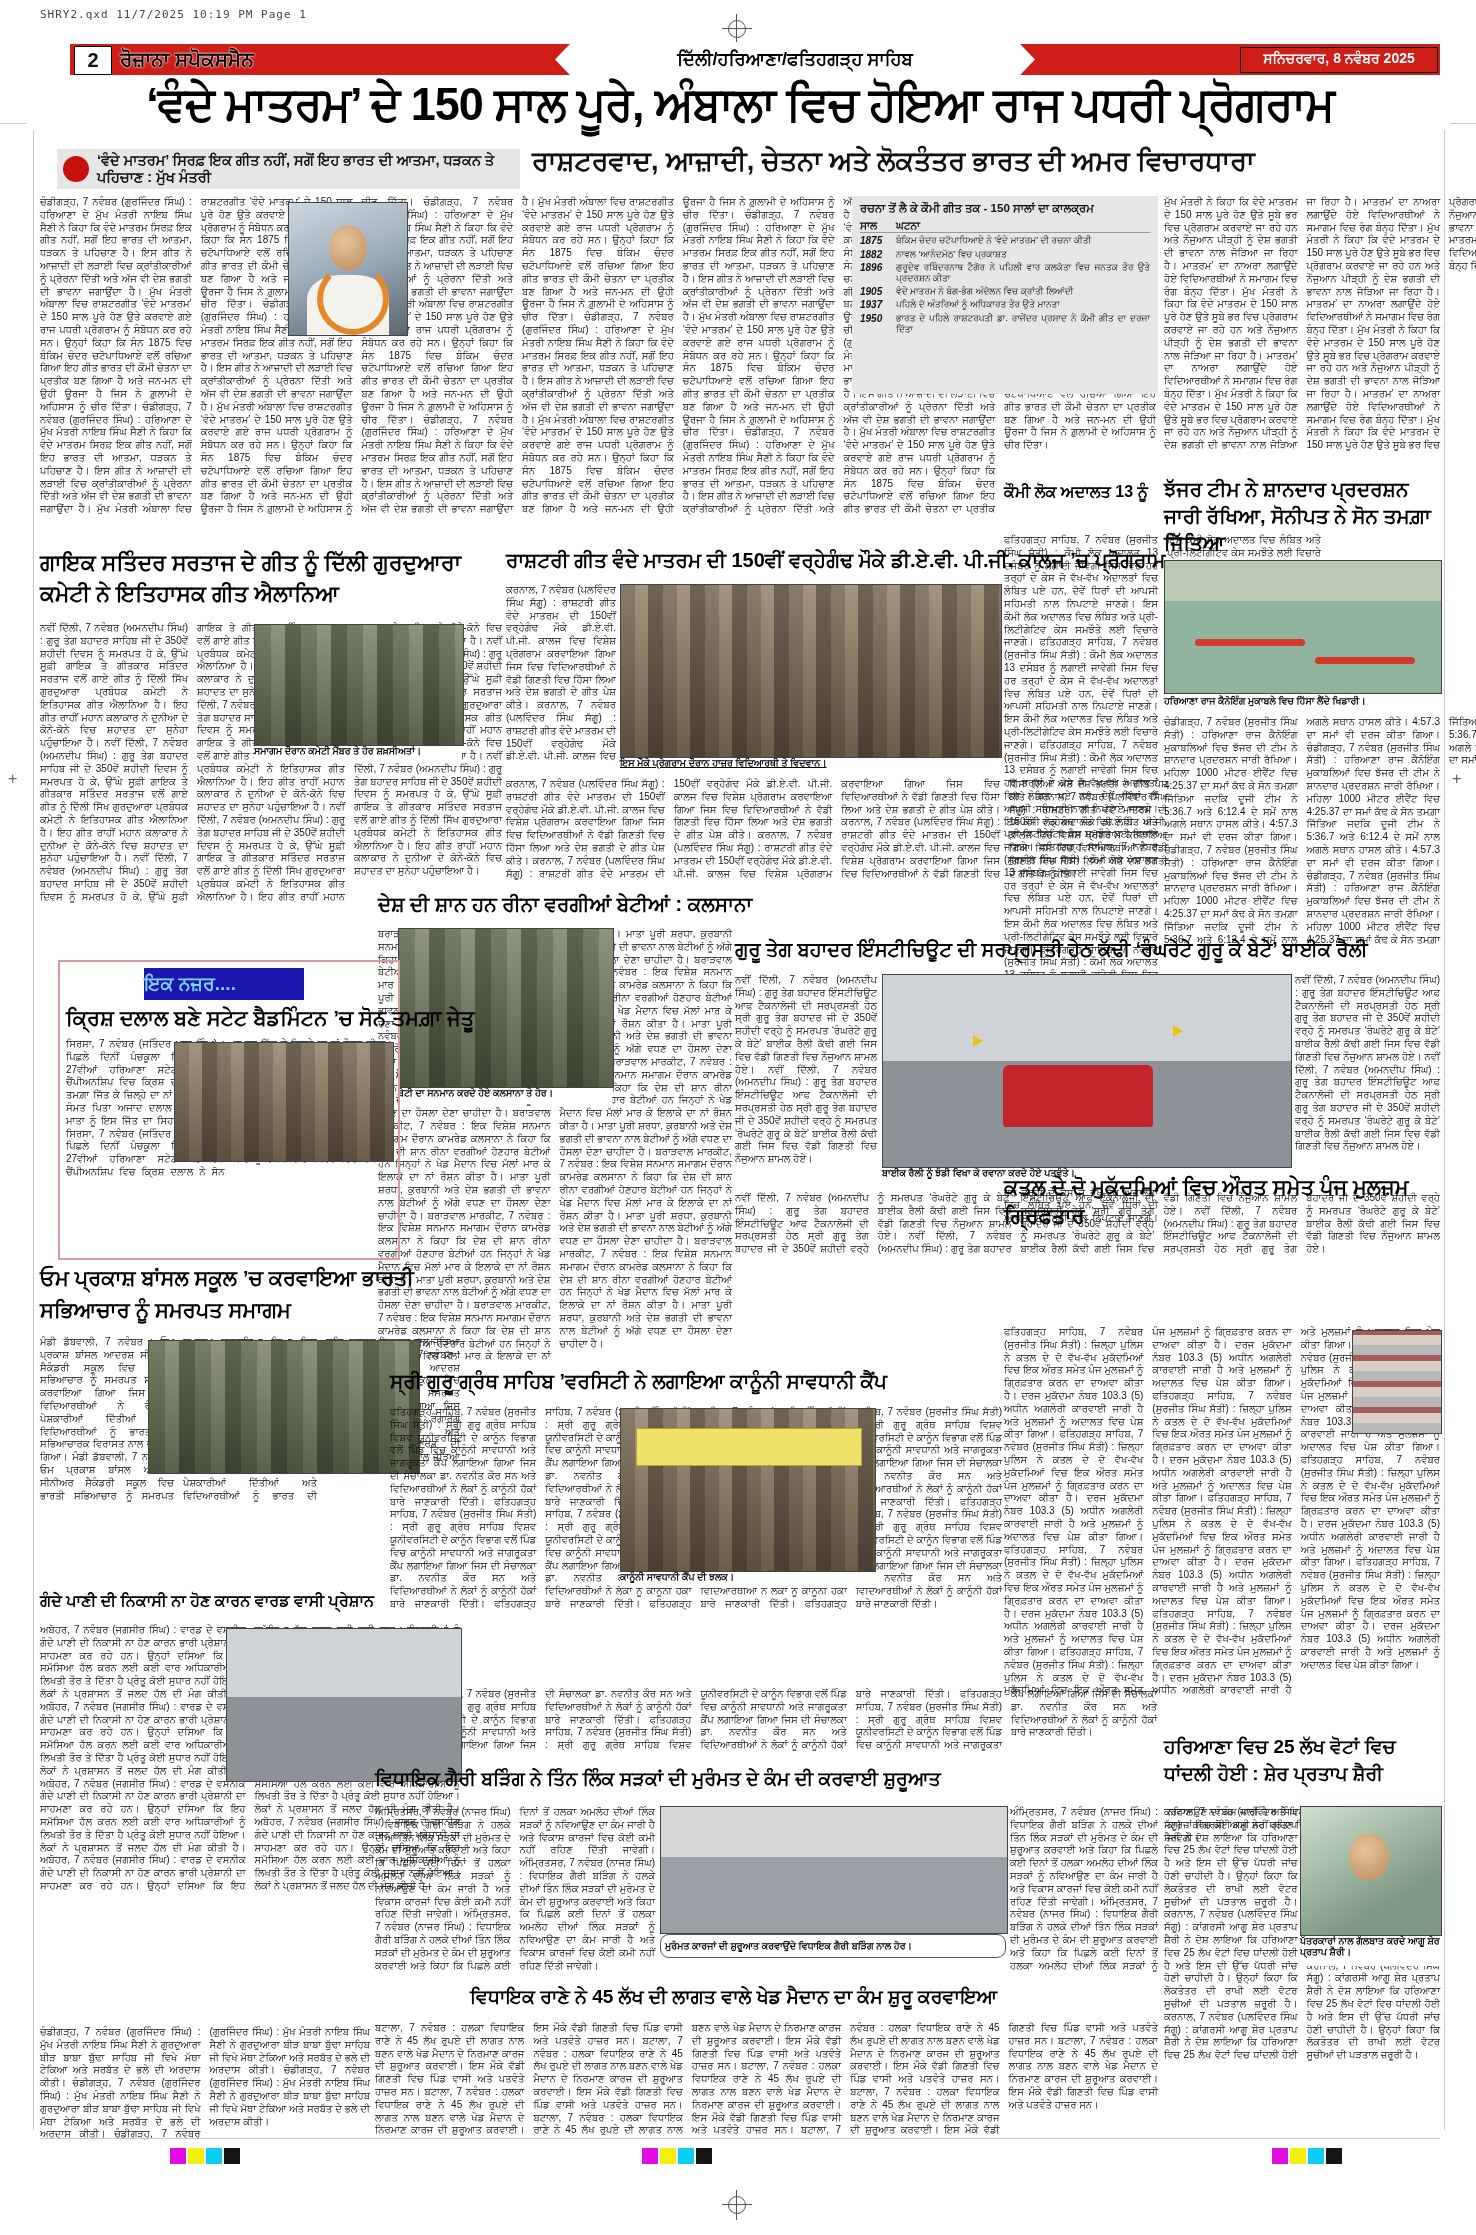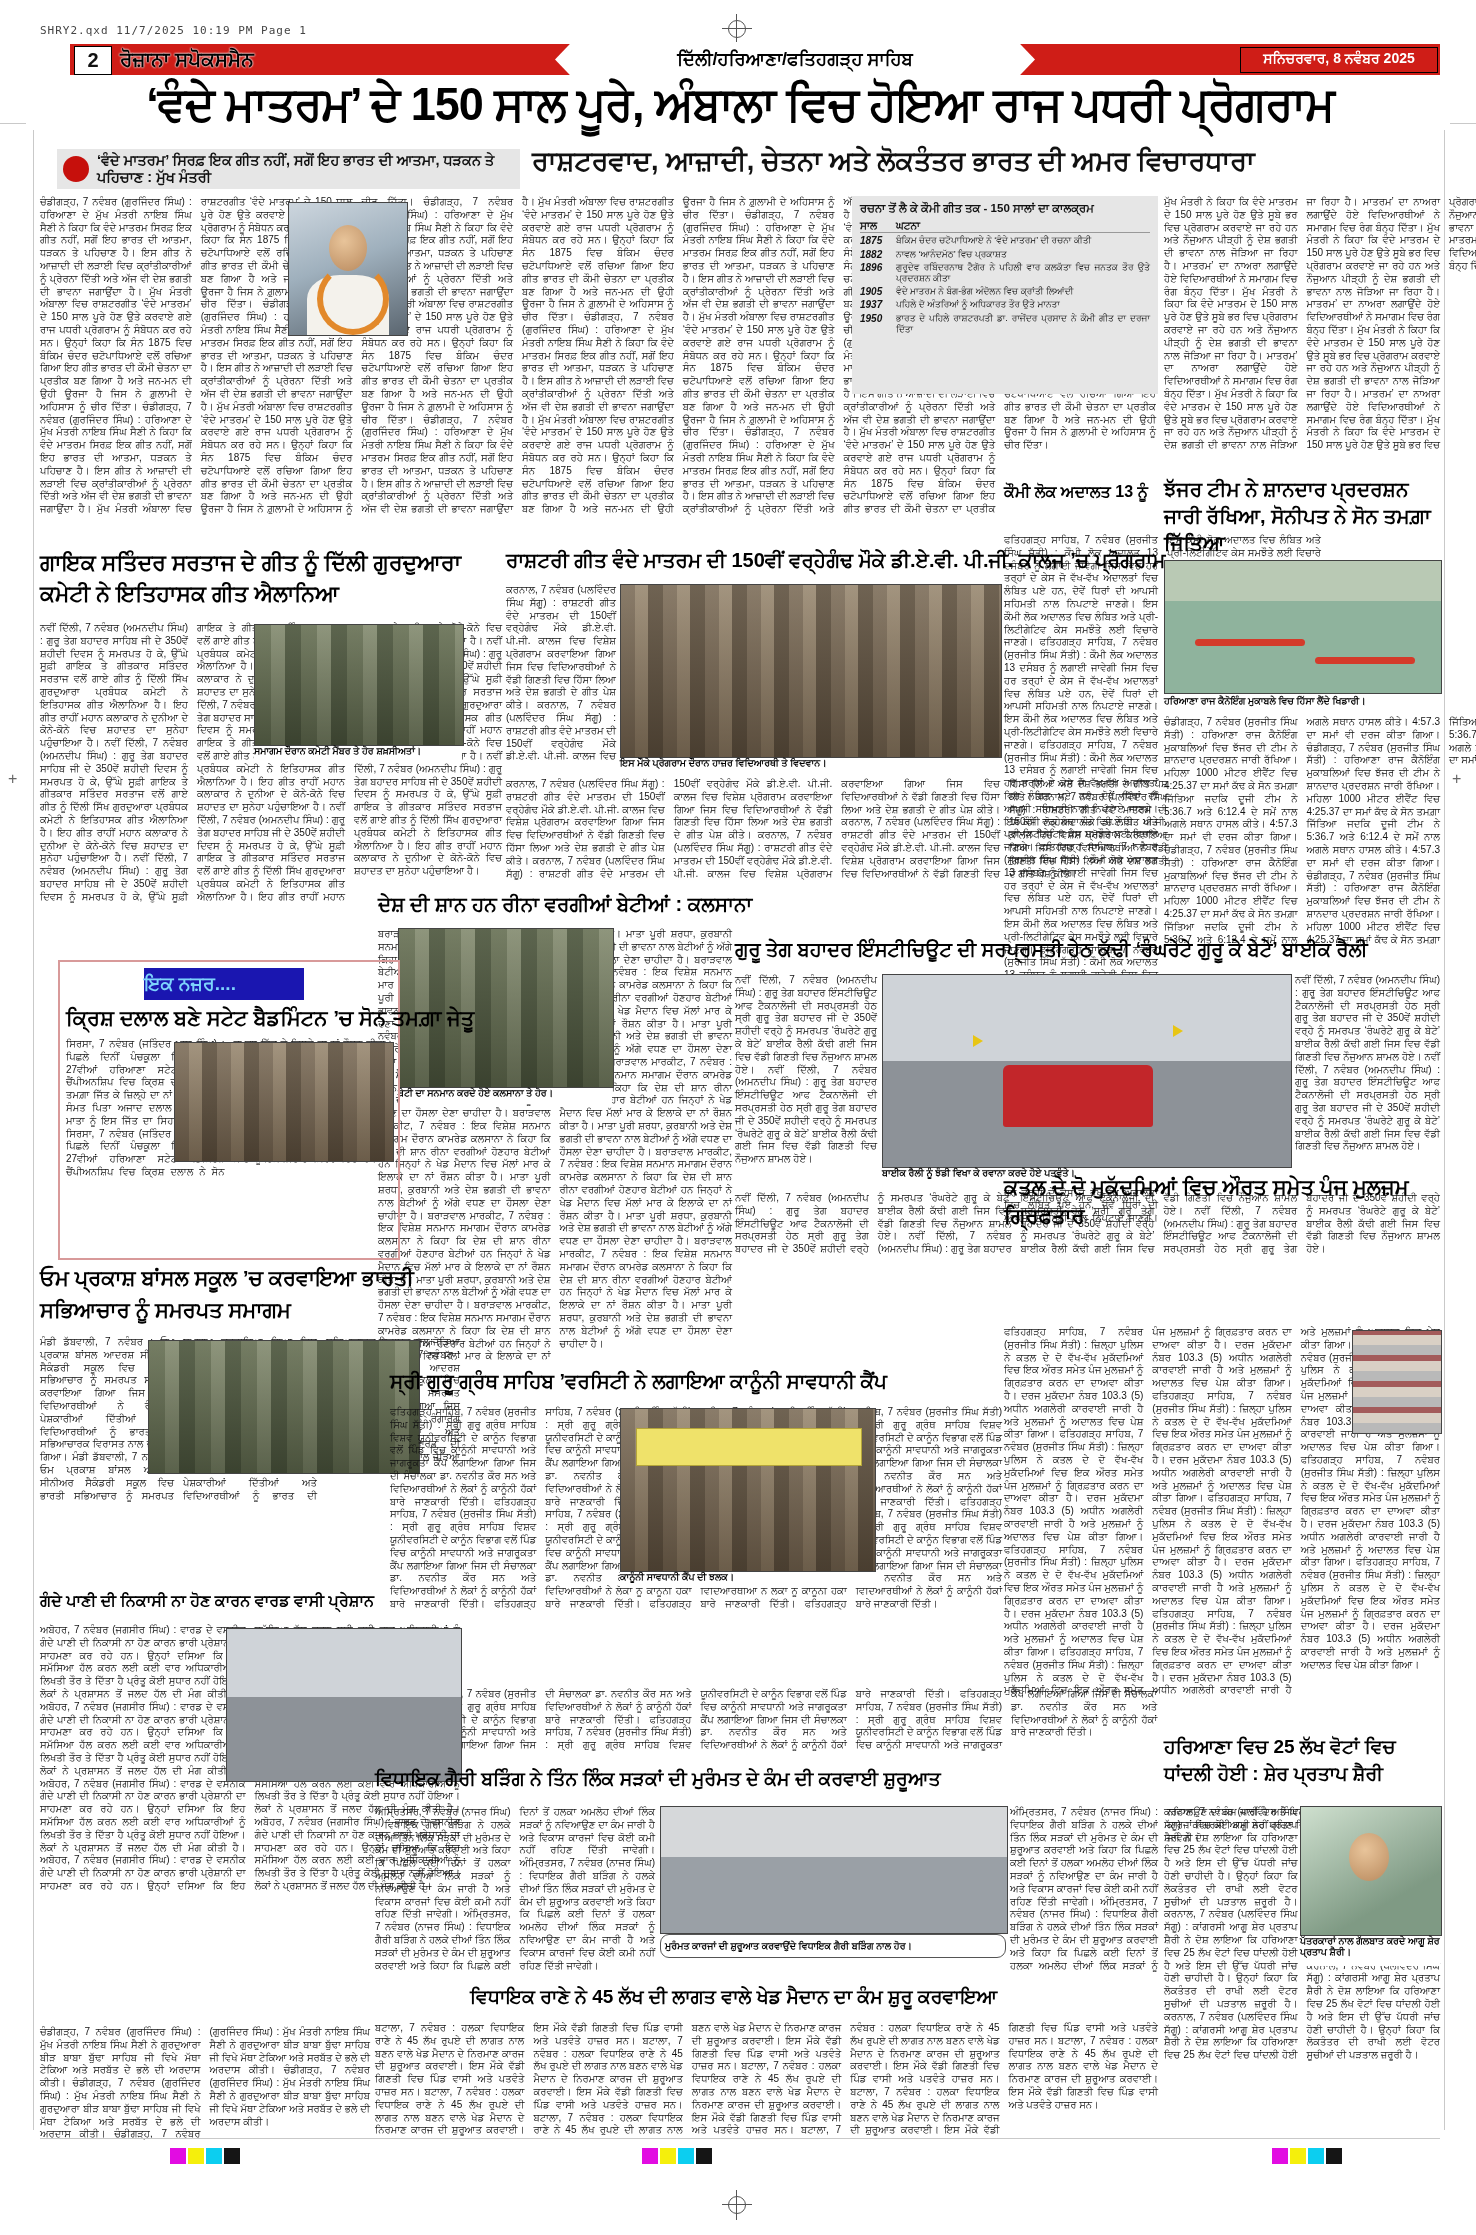--- a/index.html
+++ b/index.html
@@ -62,21 +62,21 @@
   .capbox{border:1px solid #555;background:#fff;display:flex;align-items:center;padding:0 4px;box-sizing:border-box;}
   .regs{display:flex;gap:2px;}
   .sq{width:16px;height:16px;}
   .sq1{background:#e20ce2}.sq2{background:#f5ef0c}.sq3{background:#0ccef0}.sq4{background:#151515}
 </style>
 </head>
 <body>
 
 <div id="page">
 
-  <div class="abs printline" style="left:40px;top:8px;margin-top:16px;">SHRY2.qxd  11/7/2025  10:19 PM  Page 1</div>
+  <div class="abs printline" style="left:40px;top:8px;">SHRY2.qxd  11/7/2025  10:19 PM  Page 1</div>
   <div class="abs cross" style="left:722px;top:14px;">
       <div class="c-h"></div>
       <div class="c-v"></div>
       <div class="c-circle"></div>
     </div>
   <div class="abs rule" style="left:0;top:123px;width:26px;height:1px;"></div>
   <div class="abs rule" style="left:1450px;top:123px;width:26px;height:1px;"></div>
   <div class="abs edgeplus" style="left:8px;top:770px;">+</div>
   <div class="abs edgeplus" style="left:1452px;top:770px;">+</div>
   <div class="abs rule" style="left:33px;top:130px;width:1px;height:2000px;"></div>
@@ -150,21 +150,21 @@
   <div class="abs bt c2" style="left:1164px;top:716px;width:276px;height:236px;">ਚੰਡੀਗੜ੍ਹ, 7 ਨਵੰਬਰ (ਸੁਰਜੀਤ ਸਿੰਘ ਸੱਤੀ) : ਹਰਿਆਣਾ ਰਾਜ ਕੈਨੋਇੰਗ ਮੁਕਾਬਲਿਆਂ ਵਿਚ ਝੱਜਰ ਦੀ ਟੀਮ ਨੇ ਸ਼ਾਨਦਾਰ ਪ੍ਰਦਰਸ਼ਨ ਜਾਰੀ ਰੱਖਿਆ। ਮਹਿਲਾ 1000 ਮੀਟਰ ਈਵੈਂਟ ਵਿਚ 4:25.37 ਦਾ ਸਮਾਂ ਕੱਢ ਕੇ ਸੋਨ ਤਮਗ਼ਾ ਜਿੱਤਿਆ ਜਦਕਿ ਦੂਜੀ ਟੀਮ ਨੇ 5:36.7 ਅਤੇ 6:12.4 ਦੇ ਸਮੇਂ ਨਾਲ ਅਗਲੇ ਸਥਾਨ ਹਾਸਲ ਕੀਤੇ। 4:57.3 ਦਾ ਸਮਾਂ ਵੀ ਦਰਜ ਕੀਤਾ ਗਿਆ। ਚੰਡੀਗੜ੍ਹ, 7 ਨਵੰਬਰ (ਸੁਰਜੀਤ ਸਿੰਘ ਸੱਤੀ) : ਹਰਿਆਣਾ ਰਾਜ ਕੈਨੋਇੰਗ ਮੁਕਾਬਲਿਆਂ ਵਿਚ ਝੱਜਰ ਦੀ ਟੀਮ ਨੇ ਸ਼ਾਨਦਾਰ ਪ੍ਰਦਰਸ਼ਨ ਜਾਰੀ ਰੱਖਿਆ। ਮਹਿਲਾ 1000 ਮੀਟਰ ਈਵੈਂਟ ਵਿਚ 4:25.37 ਦਾ ਸਮਾਂ ਕੱਢ ਕੇ ਸੋਨ ਤਮਗ਼ਾ ਜਿੱਤਿਆ ਜਦਕਿ ਦੂਜੀ ਟੀਮ ਨੇ 5:36.7 ਅਤੇ 6:12.4 ਦੇ ਸਮੇਂ ਨਾਲ ਅਗਲੇ ਸਥਾਨ ਹਾਸਲ ਕੀਤੇ। 4:57.3 ਦਾ ਸਮਾਂ ਵੀ ਦਰਜ ਕੀਤਾ ਗਿਆ। ਚੰਡੀਗੜ੍ਹ, 7 ਨਵੰਬਰ (ਸੁਰਜੀਤ ਸਿੰਘ ਸੱਤੀ) : ਹਰਿਆਣਾ ਰਾਜ ਕੈਨੋਇੰਗ ਮੁਕਾਬਲਿਆਂ ਵਿਚ ਝੱਜਰ ਦੀ ਟੀਮ ਨੇ ਸ਼ਾਨਦਾਰ ਪ੍ਰਦਰਸ਼ਨ ਜਾਰੀ ਰੱਖਿਆ। ਮਹਿਲਾ 1000 ਮੀਟਰ ਈਵੈਂਟ ਵਿਚ 4:25.37 ਦਾ ਸਮਾਂ ਕੱਢ ਕੇ ਸੋਨ ਤਮਗ਼ਾ ਜਿੱਤਿਆ ਜਦਕਿ ਦੂਜੀ ਟੀਮ ਨੇ 5:36.7 ਅਤੇ 6:12.4 ਦੇ ਸਮੇਂ ਨਾਲ ਅਗਲੇ ਸਥਾਨ ਹਾਸਲ ਕੀਤੇ। 4:57.3 ਦਾ ਸਮਾਂ ਵੀ ਦਰਜ ਕੀਤਾ ਗਿਆ। ਚੰਡੀਗੜ੍ਹ, 7 ਨਵੰਬਰ (ਸੁਰਜੀਤ ਸਿੰਘ ਸੱਤੀ) : ਹਰਿਆਣਾ ਰਾਜ ਕੈਨੋਇੰਗ ਮੁਕਾਬਲਿਆਂ ਵਿਚ ਝੱਜਰ ਦੀ ਟੀਮ ਨੇ ਸ਼ਾਨਦਾਰ ਪ੍ਰਦਰਸ਼ਨ ਜਾਰੀ ਰੱਖਿਆ। ਮਹਿਲਾ 1000 ਮੀਟਰ ਈਵੈਂਟ ਵਿਚ 4:25.37 ਦਾ ਸਮਾਂ ਕੱਢ ਕੇ ਸੋਨ ਤਮਗ਼ਾ ਜਿੱਤਿਆ ਜਦਕਿ ਦੂਜੀ ਟੀਮ ਨੇ 5:36.7 ਅਤੇ 6:12.4 ਦੇ ਸਮੇਂ ਨਾਲ ਅਗਲੇ ਸਥਾਨ ਹਾਸਲ ਕੀਤੇ। 4:57.3 ਦਾ ਸਮਾਂ ਵੀ ਦਰਜ ਕੀਤਾ ਗਿਆ।</div>
 
   <div class="abs hl" style="left:40px;top:548px;width:462px;height:66px;font-size:22px;line-height:1.4;">ਗਾਇਕ ਸਤਿੰਦਰ ਸਰਤਾਜ ਦੇ ਗੀਤ ਨੂੰ ਦਿੱਲੀ ਗੁਰਦੁਆਰਾ ਕਮੇਟੀ ਨੇ ਇਤਿਹਾਸਕ ਗੀਤ ਐਲਾਨਿਆ</div>
   <div class="abs bt c3" style="left:40px;top:622px;width:462px;height:330px;">ਨਵੀਂ ਦਿੱਲੀ, 7 ਨਵੰਬਰ (ਅਮਨਦੀਪ ਸਿੰਘ) : ਗੁਰੂ ਤੇਗ ਬਹਾਦਰ ਸਾਹਿਬ ਜੀ ਦੇ 350ਵੇਂ ਸ਼ਹੀਦੀ ਦਿਵਸ ਨੂੰ ਸਮਰਪਤ ਹੋ ਕੇ, ਉੱਘੇ ਸੂਫ਼ੀ ਗਾਇਕ ਤੇ ਗੀਤਕਾਰ ਸਤਿੰਦਰ ਸਰਤਾਜ ਵਲੋਂ ਗਾਏ ਗੀਤ ਨੂੰ ਦਿੱਲੀ ਸਿੱਖ ਗੁਰਦੁਆਰਾ ਪ੍ਰਬੰਧਕ ਕਮੇਟੀ ਨੇ ਇਤਿਹਾਸਕ ਗੀਤ ਐਲਾਨਿਆ ਹੈ। ਇਹ ਗੀਤ ਰਾਹੀਂ ਮਹਾਨ ਕਲਾਕਾਰ ਨੇ ਦੁਨੀਆ ਦੇ ਕੋਨੇ-ਕੋਨੇ ਵਿਚ ਸ਼ਹਾਦਤ ਦਾ ਸੁਨੇਹਾ ਪਹੁੰਚਾਇਆ ਹੈ। ਨਵੀਂ ਦਿੱਲੀ, 7 ਨਵੰਬਰ (ਅਮਨਦੀਪ ਸਿੰਘ) : ਗੁਰੂ ਤੇਗ ਬਹਾਦਰ ਸਾਹਿਬ ਜੀ ਦੇ 350ਵੇਂ ਸ਼ਹੀਦੀ ਦਿਵਸ ਨੂੰ ਸਮਰਪਤ ਹੋ ਕੇ, ਉੱਘੇ ਸੂਫ਼ੀ ਗਾਇਕ ਤੇ ਗੀਤਕਾਰ ਸਤਿੰਦਰ ਸਰਤਾਜ ਵਲੋਂ ਗਾਏ ਗੀਤ ਨੂੰ ਦਿੱਲੀ ਸਿੱਖ ਗੁਰਦੁਆਰਾ ਪ੍ਰਬੰਧਕ ਕਮੇਟੀ ਨੇ ਇਤਿਹਾਸਕ ਗੀਤ ਐਲਾਨਿਆ ਹੈ। ਇਹ ਗੀਤ ਰਾਹੀਂ ਮਹਾਨ ਕਲਾਕਾਰ ਨੇ ਦੁਨੀਆ ਦੇ ਕੋਨੇ-ਕੋਨੇ ਵਿਚ ਸ਼ਹਾਦਤ ਦਾ ਸੁਨੇਹਾ ਪਹੁੰਚਾਇਆ ਹੈ। ਨਵੀਂ ਦਿੱਲੀ, 7 ਨਵੰਬਰ (ਅਮਨਦੀਪ ਸਿੰਘ) : ਗੁਰੂ ਤੇਗ ਬਹਾਦਰ ਸਾਹਿਬ ਜੀ ਦੇ 350ਵੇਂ ਸ਼ਹੀਦੀ ਦਿਵਸ ਨੂੰ ਸਮਰਪਤ ਹੋ ਕੇ, ਉੱਘੇ ਸੂਫ਼ੀ ਗਾਇਕ ਤੇ ਗੀਤਕਾਰ ਸਤਿੰਦਰ ਸਰਤਾਜ ਵਲੋਂ ਗਾਏ ਗੀਤ ਨੂੰ ਦਿੱਲੀ ਸਿੱਖ ਗੁਰਦੁਆਰਾ ਪ੍ਰਬੰਧਕ ਕਮੇਟੀ ਨੇ ਇਤਿਹਾਸਕ ਗੀਤ ਐਲਾਨਿਆ ਹੈ। ਇਹ ਗੀਤ ਰਾਹੀਂ ਮਹਾਨ ਕਲਾਕਾਰ ਨੇ ਦੁਨੀਆ ਦੇ ਕੋਨੇ-ਕੋਨੇ ਵਿਚ ਸ਼ਹਾਦਤ ਦਾ ਸੁਨੇਹਾ ਪਹੁੰਚਾਇਆ ਹੈ। ਨਵੀਂ ਦਿੱਲੀ, 7 ਨਵੰਬਰ (ਅਮਨਦੀਪ ਸਿੰਘ) : ਗੁਰੂ ਤੇਗ ਬਹਾਦਰ ਸਾਹਿਬ ਜੀ ਦੇ 350ਵੇਂ ਸ਼ਹੀਦੀ ਦਿਵਸ ਨੂੰ ਸਮਰਪਤ ਹੋ ਕੇ, ਉੱਘੇ ਸੂਫ਼ੀ ਗਾਇਕ ਤੇ ਗੀਤਕਾਰ ਸਤਿੰਦਰ ਸਰਤਾਜ ਵਲੋਂ ਗਾਏ ਗੀਤ ਨੂੰ ਦਿੱਲੀ ਸਿੱਖ ਗੁਰਦੁਆਰਾ ਪ੍ਰਬੰਧਕ ਕਮੇਟੀ ਨੇ ਇਤਿਹਾਸਕ ਗੀਤ ਐਲਾਨਿਆ ਹੈ। ਇਹ ਗੀਤ ਰਾਹੀਂ ਮਹਾਨ ਕਲਾਕਾਰ ਨੇ ਦੁਨੀਆ ਦੇ ਕੋਨੇ-ਕੋਨੇ ਵਿਚ ਸ਼ਹਾਦਤ ਦਾ ਸੁਨੇਹਾ ਪਹੁੰਚਾਇਆ ਹੈ। ਨਵੀਂ ਦਿੱਲੀ, 7 ਨਵੰਬਰ (ਅਮਨਦੀਪ ਸਿੰਘ) : ਗੁਰੂ ਤੇਗ ਬਹਾਦਰ ਸਾਹਿਬ ਜੀ ਦੇ 350ਵੇਂ ਸ਼ਹੀਦੀ ਦਿਵਸ ਨੂੰ ਸਮਰਪਤ ਹੋ ਕੇ, ਉੱਘੇ ਸੂਫ਼ੀ ਗਾਇਕ ਤੇ ਗੀਤਕਾਰ ਸਤਿੰਦਰ ਸਰਤਾਜ ਵਲੋਂ ਗਾਏ ਗੀਤ ਨੂੰ ਦਿੱਲੀ ਸਿੱਖ ਗੁਰਦੁਆਰਾ ਪ੍ਰਬੰਧਕ ਕਮੇਟੀ ਨੇ ਇਤਿਹਾਸਕ ਗੀਤ ਐਲਾਨਿਆ ਹੈ। ਇਹ ਗੀਤ ਰਾਹੀਂ ਮਹਾਨ ਕਲਾਕਾਰ ਨੇ ਦੁਨੀਆ ਦੇ ਕੋਨੇ-ਕੋਨੇ ਵਿਚ ਸ਼ਹਾਦਤ ਦਾ ਸੁਨੇਹਾ ਪਹੁੰਚਾਇਆ ਹੈ। ਨਵੀਂ ਦਿੱਲੀ, 7 ਨਵੰਬਰ (ਅਮਨਦੀਪ ਸਿੰਘ) : ਗੁਰੂ ਤੇਗ ਬਹਾਦਰ ਸਾਹਿਬ ਜੀ ਦੇ 350ਵੇਂ ਸ਼ਹੀਦੀ ਦਿਵਸ ਨੂੰ ਸਮਰਪਤ ਹੋ ਕੇ, ਉੱਘੇ ਸੂਫ਼ੀ ਗਾਇਕ ਤੇ ਗੀਤਕਾਰ ਸਤਿੰਦਰ ਸਰਤਾਜ ਵਲੋਂ ਗਾਏ ਗੀਤ ਨੂੰ ਦਿੱਲੀ ਸਿੱਖ ਗੁਰਦੁਆਰਾ ਪ੍ਰਬੰਧਕ ਕਮੇਟੀ ਨੇ ਇਤਿਹਾਸਕ ਗੀਤ ਐਲਾਨਿਆ ਹੈ। ਇਹ ਗੀਤ ਰਾਹੀਂ ਮਹਾਨ ਕਲਾਕਾਰ ਨੇ ਦੁਨੀਆ ਦੇ ਕੋਨੇ-ਕੋਨੇ ਵਿਚ ਸ਼ਹਾਦਤ ਦਾ ਸੁਨੇਹਾ ਪਹੁੰਚਾਇਆ ਹੈ। ਨਵੀਂ ਦਿੱਲੀ, 7 ਨਵੰਬਰ (ਅਮਨਦੀਪ ਸਿੰਘ) : ਗੁਰੂ ਤੇਗ ਬਹਾਦਰ ਸਾਹਿਬ ਜੀ ਦੇ 350ਵੇਂ ਸ਼ਹੀਦੀ ਦਿਵਸ ਨੂੰ ਸਮਰਪਤ ਹੋ ਕੇ, ਉੱਘੇ ਸੂਫ਼ੀ ਗਾਇਕ ਤੇ ਗੀਤਕਾਰ ਸਤਿੰਦਰ ਸਰਤਾਜ ਵਲੋਂ ਗਾਏ ਗੀਤ ਨੂੰ ਦਿੱਲੀ ਸਿੱਖ ਗੁਰਦੁਆਰਾ ਪ੍ਰਬੰਧਕ ਕਮੇਟੀ ਨੇ ਇਤਿਹਾਸਕ ਗੀਤ ਐਲਾਨਿਆ ਹੈ। ਇਹ ਗੀਤ ਰਾਹੀਂ ਮਹਾਨ ਕਲਾਕਾਰ ਨੇ ਦੁਨੀਆ ਦੇ ਕੋਨੇ-ਕੋਨੇ ਵਿਚ ਸ਼ਹਾਦਤ ਦਾ ਸੁਨੇਹਾ ਪਹੁੰਚਾਇਆ ਹੈ।</div>
   <div class="abs ph ph-crowd" style="left:254px;top:624px;width:208px;height:120px;"></div>
   <div class="abs cap" style="left:254px;top:746px;width:208px;height:16px;background:#fff;">ਸਮਾਗਮ ਦੌਰਾਨ ਕਮੇਟੀ ਮੈਂਬਰ ਤੇ ਹੋਰ ਸ਼ਖ਼ਸੀਅਤਾਂ।</div>
 
   <div class="abs hl" style="left:506px;top:549px;width:560px;height:28px;font-size:20px;white-space:nowrap;">ਰਾਸ਼ਟਰੀ ਗੀਤ ਵੰਦੇ ਮਾਤਰਮ ਦੀ 150ਵੀਂ ਵਰ੍ਹੇਗੰਢ ਮੌਕੇ ਡੀ.ਏ.ਵੀ. ਪੀ.ਜੀ. ਕਾਲਜ ’ਚ ਪ੍ਰੋਗਰਾਮ</div>
   <div class="abs bt c1" style="left:506px;top:584px;width:110px;height:190px;">ਕਰਨਾਲ, 7 ਨਵੰਬਰ (ਪਲਵਿੰਦਰ ਸਿੰਘ ਸੱਗੂ) : ਰਾਸ਼ਟਰੀ ਗੀਤ ਵੰਦੇ ਮਾਤਰਮ ਦੀ 150ਵੀਂ ਵਰ੍ਹੇਗੰਢ ਮੌਕੇ ਡੀ.ਏ.ਵੀ. ਪੀ.ਜੀ. ਕਾਲਜ ਵਿਚ ਵਿਸ਼ੇਸ਼ ਪ੍ਰੋਗਰਾਮ ਕਰਵਾਇਆ ਗਿਆ ਜਿਸ ਵਿਚ ਵਿਦਿਆਰਥੀਆਂ ਨੇ ਵੱਡੀ ਗਿਣਤੀ ਵਿਚ ਹਿੱਸਾ ਲਿਆ ਅਤੇ ਦੇਸ਼ ਭਗਤੀ ਦੇ ਗੀਤ ਪੇਸ਼ ਕੀਤੇ। ਕਰਨਾਲ, 7 ਨਵੰਬਰ (ਪਲਵਿੰਦਰ ਸਿੰਘ ਸੱਗੂ) : ਰਾਸ਼ਟਰੀ ਗੀਤ ਵੰਦੇ ਮਾਤਰਮ ਦੀ 150ਵੀਂ ਵਰ੍ਹੇਗੰਢ ਮੌਕੇ ਡੀ.ਏ.ਵੀ. ਪੀ.ਜੀ. ਕਾਲਜ ਵਿਚ ਵਿਸ਼ੇਸ਼ ਪ੍ਰੋਗਰਾਮ ਕਰਵਾਇਆ ਗਿਆ ਜਿਸ ਵਿਚ ਵਿਦਿਆਰਥੀਆਂ ਨੇ ਵੱਡੀ ਗਿਣਤੀ ਵਿਚ ਹਿੱਸਾ ਲਿਆ ਅਤੇ ਦੇਸ਼ ਭਗਤੀ ਦੇ ਗੀਤ ਪੇਸ਼ ਕੀਤੇ।</div>
   <div class="abs ph ph-crowd2" style="left:620px;top:584px;width:380px;height:172px;"></div>
-  <div class="abs cap" style="left:620px;top:758px;width:380px;height:16px;background:#fff;">ਇਸ ਮੌਕੇ ਪ੍ਰੋਗਰਾਮ ਦੌਰਾਨ ਹਾਜ਼ਰ ਵਿਦਿਆਰਥੀ ਤੇ ਵਿਦਵਾਨ।</div>
+  <div class="abs cap" style="left:620px;top:758px;width:380px;height:16px;background:#fff;text-decoration:underline;">ਇਸ ਮੌਕੇ ਪ੍ਰੋਗਰਾਮ ਦੌਰਾਨ ਹਾਜ਼ਰ ਵਿਦਿਆਰਥੀ ਤੇ ਵਿਦਵਾਨ।</div>
   <div class="abs bt c3" style="left:506px;top:778px;width:494px;height:112px;">ਕਰਨਾਲ, 7 ਨਵੰਬਰ (ਪਲਵਿੰਦਰ ਸਿੰਘ ਸੱਗੂ) : ਰਾਸ਼ਟਰੀ ਗੀਤ ਵੰਦੇ ਮਾਤਰਮ ਦੀ 150ਵੀਂ ਵਰ੍ਹੇਗੰਢ ਮੌਕੇ ਡੀ.ਏ.ਵੀ. ਪੀ.ਜੀ. ਕਾਲਜ ਵਿਚ ਵਿਸ਼ੇਸ਼ ਪ੍ਰੋਗਰਾਮ ਕਰਵਾਇਆ ਗਿਆ ਜਿਸ ਵਿਚ ਵਿਦਿਆਰਥੀਆਂ ਨੇ ਵੱਡੀ ਗਿਣਤੀ ਵਿਚ ਹਿੱਸਾ ਲਿਆ ਅਤੇ ਦੇਸ਼ ਭਗਤੀ ਦੇ ਗੀਤ ਪੇਸ਼ ਕੀਤੇ। ਕਰਨਾਲ, 7 ਨਵੰਬਰ (ਪਲਵਿੰਦਰ ਸਿੰਘ ਸੱਗੂ) : ਰਾਸ਼ਟਰੀ ਗੀਤ ਵੰਦੇ ਮਾਤਰਮ ਦੀ 150ਵੀਂ ਵਰ੍ਹੇਗੰਢ ਮੌਕੇ ਡੀ.ਏ.ਵੀ. ਪੀ.ਜੀ. ਕਾਲਜ ਵਿਚ ਵਿਸ਼ੇਸ਼ ਪ੍ਰੋਗਰਾਮ ਕਰਵਾਇਆ ਗਿਆ ਜਿਸ ਵਿਚ ਵਿਦਿਆਰਥੀਆਂ ਨੇ ਵੱਡੀ ਗਿਣਤੀ ਵਿਚ ਹਿੱਸਾ ਲਿਆ ਅਤੇ ਦੇਸ਼ ਭਗਤੀ ਦੇ ਗੀਤ ਪੇਸ਼ ਕੀਤੇ। ਕਰਨਾਲ, 7 ਨਵੰਬਰ (ਪਲਵਿੰਦਰ ਸਿੰਘ ਸੱਗੂ) : ਰਾਸ਼ਟਰੀ ਗੀਤ ਵੰਦੇ ਮਾਤਰਮ ਦੀ 150ਵੀਂ ਵਰ੍ਹੇਗੰਢ ਮੌਕੇ ਡੀ.ਏ.ਵੀ. ਪੀ.ਜੀ. ਕਾਲਜ ਵਿਚ ਵਿਸ਼ੇਸ਼ ਪ੍ਰੋਗਰਾਮ ਕਰਵਾਇਆ ਗਿਆ ਜਿਸ ਵਿਚ ਵਿਦਿਆਰਥੀਆਂ ਨੇ ਵੱਡੀ ਗਿਣਤੀ ਵਿਚ ਹਿੱਸਾ ਲਿਆ ਅਤੇ ਦੇਸ਼ ਭਗਤੀ ਦੇ ਗੀਤ ਪੇਸ਼ ਕੀਤੇ। ਕਰਨਾਲ, 7 ਨਵੰਬਰ (ਪਲਵਿੰਦਰ ਸਿੰਘ ਸੱਗੂ) : ਰਾਸ਼ਟਰੀ ਗੀਤ ਵੰਦੇ ਮਾਤਰਮ ਦੀ 150ਵੀਂ ਵਰ੍ਹੇਗੰਢ ਮੌਕੇ ਡੀ.ਏ.ਵੀ. ਪੀ.ਜੀ. ਕਾਲਜ ਵਿਚ ਵਿਸ਼ੇਸ਼ ਪ੍ਰੋਗਰਾਮ ਕਰਵਾਇਆ ਗਿਆ ਜਿਸ ਵਿਚ ਵਿਦਿਆਰਥੀਆਂ ਨੇ ਵੱਡੀ ਗਿਣਤੀ ਵਿਚ ਹਿੱਸਾ ਲਿਆ ਅਤੇ ਦੇਸ਼ ਭਗਤੀ ਦੇ ਗੀਤ ਪੇਸ਼ ਕੀਤੇ। ਕਰਨਾਲ, 7 ਨਵੰਬਰ (ਪਲਵਿੰਦਰ ਸਿੰਘ ਸੱਗੂ) : ਰਾਸ਼ਟਰੀ ਗੀਤ ਵੰਦੇ ਮਾਤਰਮ ਦੀ 150ਵੀਂ ਵਰ੍ਹੇਗੰਢ ਮੌਕੇ ਡੀ.ਏ.ਵੀ. ਪੀ.ਜੀ. ਕਾਲਜ ਵਿਚ ਵਿਸ਼ੇਸ਼ ਪ੍ਰੋਗਰਾਮ ਕਰਵਾਇਆ ਗਿਆ ਜਿਸ ਵਿਚ ਵਿਦਿਆਰਥੀਆਂ ਨੇ ਵੱਡੀ ਗਿਣਤੀ ਵਿਚ ਹਿੱਸਾ ਲਿਆ ਅਤੇ ਦੇਸ਼ ਭਗਤੀ ਦੇ ਗੀਤ ਪੇਸ਼ ਕੀਤੇ।</div>
 
   <div class="abs hl" style="left:378px;top:893px;width:600px;height:30px;font-size:20px;white-space:nowrap;">ਦੇਸ਼ ਦੀ ਸ਼ਾਨ ਹਨ ਰੀਨਾ ਵਰਗੀਆਂ ਬੇਟੀਆਂ : ਕਲਸਾਨਾ</div>
   <div class="abs bt c2" style="left:378px;top:928px;width:354px;height:436px;">ਬਰਾੜਵਾਲ ਮਾਰਕੀਟ, 7 ਨਵੰਬਰ : ਇਕ ਵਿਸ਼ੇਸ਼ ਸਨਮਾਨ ਸਮਾਗਮ ਦੌਰਾਨ ਕਾਮਰੇਡ ਕਲਸਾਨਾ ਨੇ ਕਿਹਾ ਕਿ ਦੇਸ਼ ਦੀ ਸ਼ਾਨ ਰੀਨਾ ਵਰਗੀਆਂ ਹੋਣਹਾਰ ਬੇਟੀਆਂ ਹਨ ਜਿਨ੍ਹਾਂ ਨੇ ਖੇਡ ਮੈਦਾਨ ਵਿਚ ਮੱਲਾਂ ਮਾਰ ਕੇ ਇਲਾਕੇ ਦਾ ਨਾਂ ਰੌਸ਼ਨ ਕੀਤਾ ਹੈ। ਮਾਤਾ ਪੂਰੀ ਸ਼ਰਧਾ, ਕੁਰਬਾਨੀ ਅਤੇ ਦੇਸ਼ ਭਗਤੀ ਦੀ ਭਾਵਨਾ ਨਾਲ ਬੇਟੀਆਂ ਨੂੰ ਅੱਗੇ ਵਧਣ ਦਾ ਹੌਸਲਾ ਦੇਣਾ ਚਾਹੀਦਾ ਹੈ। ਬਰਾੜਵਾਲ ਮਾਰਕੀਟ, 7 ਨਵੰਬਰ : ਇਕ ਵਿਸ਼ੇਸ਼ ਸਨਮਾਨ ਸਮਾਗਮ ਦੌਰਾਨ ਕਾਮਰੇਡ ਕਲਸਾਨਾ ਨੇ ਕਿਹਾ ਕਿ ਦੇਸ਼ ਦੀ ਸ਼ਾਨ ਰੀਨਾ ਵਰਗੀਆਂ ਹੋਣਹਾਰ ਬੇਟੀਆਂ ਹਨ ਜਿਨ੍ਹਾਂ ਨੇ ਖੇਡ ਮੈਦਾਨ ਵਿਚ ਮੱਲਾਂ ਮਾਰ ਕੇ ਇਲਾਕੇ ਦਾ ਨਾਂ ਰੌਸ਼ਨ ਕੀਤਾ ਹੈ। ਮਾਤਾ ਪੂਰੀ ਸ਼ਰਧਾ, ਕੁਰਬਾਨੀ ਅਤੇ ਦੇਸ਼ ਭਗਤੀ ਦੀ ਭਾਵਨਾ ਨਾਲ ਬੇਟੀਆਂ ਨੂੰ ਅੱਗੇ ਵਧਣ ਦਾ ਹੌਸਲਾ ਦੇਣਾ ਚਾਹੀਦਾ ਹੈ। ਬਰਾੜਵਾਲ ਮਾਰਕੀਟ, 7 ਨਵੰਬਰ : ਇਕ ਵਿਸ਼ੇਸ਼ ਸਨਮਾਨ ਸਮਾਗਮ ਦੌਰਾਨ ਕਾਮਰੇਡ ਕਲਸਾਨਾ ਨੇ ਕਿਹਾ ਕਿ ਦੇਸ਼ ਦੀ ਸ਼ਾਨ ਰੀਨਾ ਵਰਗੀਆਂ ਹੋਣਹਾਰ ਬੇਟੀਆਂ ਹਨ ਜਿਨ੍ਹਾਂ ਨੇ ਖੇਡ ਮੈਦਾਨ ਵਿਚ ਮੱਲਾਂ ਮਾਰ ਕੇ ਇਲਾਕੇ ਦਾ ਨਾਂ ਰੌਸ਼ਨ ਕੀਤਾ ਹੈ। ਮਾਤਾ ਪੂਰੀ ਸ਼ਰਧਾ, ਕੁਰਬਾਨੀ ਅਤੇ ਦੇਸ਼ ਭਗਤੀ ਦੀ ਭਾਵਨਾ ਨਾਲ ਬੇਟੀਆਂ ਨੂੰ ਅੱਗੇ ਵਧਣ ਦਾ ਹੌਸਲਾ ਦੇਣਾ ਚਾਹੀਦਾ ਹੈ। ਬਰਾੜਵਾਲ ਮਾਰਕੀਟ, 7 ਨਵੰਬਰ : ਇਕ ਵਿਸ਼ੇਸ਼ ਸਨਮਾਨ ਸਮਾਗਮ ਦੌਰਾਨ ਕਾਮਰੇਡ ਕਲਸਾਨਾ ਨੇ ਕਿਹਾ ਕਿ ਦੇਸ਼ ਦੀ ਸ਼ਾਨ ਰੀਨਾ ਵਰਗੀਆਂ ਹੋਣਹਾਰ ਬੇਟੀਆਂ ਹਨ ਜਿਨ੍ਹਾਂ ਨੇ ਖੇਡ ਮੈਦਾਨ ਵਿਚ ਮੱਲਾਂ ਮਾਰ ਕੇ ਇਲਾਕੇ ਦਾ ਨਾਂ ਰੌਸ਼ਨ ਕੀਤਾ ਹੈ। ਮਾਤਾ ਪੂਰੀ ਸ਼ਰਧਾ, ਕੁਰਬਾਨੀ ਅਤੇ ਦੇਸ਼ ਭਗਤੀ ਦੀ ਭਾਵਨਾ ਨਾਲ ਬੇਟੀਆਂ ਨੂੰ ਅੱਗੇ ਵਧਣ ਦਾ ਹੌਸਲਾ ਦੇਣਾ ਚਾਹੀਦਾ ਹੈ। ਬਰਾੜਵਾਲ ਮਾਰਕੀਟ, 7 ਨਵੰਬਰ : ਇਕ ਵਿਸ਼ੇਸ਼ ਸਨਮਾਨ ਸਮਾਗਮ ਦੌਰਾਨ ਕਾਮਰੇਡ ਕਲਸਾਨਾ ਨੇ ਕਿਹਾ ਕਿ ਦੇਸ਼ ਦੀ ਸ਼ਾਨ ਰੀਨਾ ਵਰਗੀਆਂ ਹੋਣਹਾਰ ਬੇਟੀਆਂ ਹਨ ਜਿਨ੍ਹਾਂ ਨੇ ਖੇਡ ਮੈਦਾਨ ਵਿਚ ਮੱਲਾਂ ਮਾਰ ਕੇ ਇਲਾਕੇ ਦਾ ਨਾਂ ਰੌਸ਼ਨ ਕੀਤਾ ਹੈ। ਮਾਤਾ ਪੂਰੀ ਸ਼ਰਧਾ, ਕੁਰਬਾਨੀ ਅਤੇ ਦੇਸ਼ ਭਗਤੀ ਦੀ ਭਾਵਨਾ ਨਾਲ ਬੇਟੀਆਂ ਨੂੰ ਅੱਗੇ ਵਧਣ ਦਾ ਹੌਸਲਾ ਦੇਣਾ ਚਾਹੀਦਾ ਹੈ। ਬਰਾੜਵਾਲ ਮਾਰਕੀਟ, 7 ਨਵੰਬਰ : ਇਕ ਵਿਸ਼ੇਸ਼ ਸਨਮਾਨ ਸਮਾਗਮ ਦੌਰਾਨ ਕਾਮਰੇਡ ਕਲਸਾਨਾ ਨੇ ਕਿਹਾ ਕਿ ਦੇਸ਼ ਦੀ ਸ਼ਾਨ ਰੀਨਾ ਵਰਗੀਆਂ ਹੋਣਹਾਰ ਬੇਟੀਆਂ ਹਨ ਜਿਨ੍ਹਾਂ ਨੇ ਖੇਡ ਮੈਦਾਨ ਵਿਚ ਮੱਲਾਂ ਮਾਰ ਕੇ ਇਲਾਕੇ ਦਾ ਨਾਂ ਰੌਸ਼ਨ ਕੀਤਾ ਹੈ। ਮਾਤਾ ਪੂਰੀ ਸ਼ਰਧਾ, ਕੁਰਬਾਨੀ ਅਤੇ ਦੇਸ਼ ਭਗਤੀ ਦੀ ਭਾਵਨਾ ਨਾਲ ਬੇਟੀਆਂ ਨੂੰ ਅੱਗੇ ਵਧਣ ਦਾ ਹੌਸਲਾ ਦੇਣਾ ਚਾਹੀਦਾ ਹੈ। ਬਰਾੜਵਾਲ ਮਾਰਕੀਟ, 7 ਨਵੰਬਰ : ਇਕ ਵਿਸ਼ੇਸ਼ ਸਨਮਾਨ ਸਮਾਗਮ ਦੌਰਾਨ ਕਾਮਰੇਡ ਕਲਸਾਨਾ ਨੇ ਕਿਹਾ ਕਿ ਦੇਸ਼ ਦੀ ਸ਼ਾਨ ਰੀਨਾ ਵਰਗੀਆਂ ਹੋਣਹਾਰ ਬੇਟੀਆਂ ਹਨ ਜਿਨ੍ਹਾਂ ਨੇ ਖੇਡ ਮੈਦਾਨ ਵਿਚ ਮੱਲਾਂ ਮਾਰ ਕੇ ਇਲਾਕੇ ਦਾ ਨਾਂ ਰੌਸ਼ਨ ਕੀਤਾ ਹੈ। ਮਾਤਾ ਪੂਰੀ ਸ਼ਰਧਾ, ਕੁਰਬਾਨੀ ਅਤੇ ਦੇਸ਼ ਭਗਤੀ ਦੀ ਭਾਵਨਾ ਨਾਲ ਬੇਟੀਆਂ ਨੂੰ ਅੱਗੇ ਵਧਣ ਦਾ ਹੌਸਲਾ ਦੇਣਾ ਚਾਹੀਦਾ ਹੈ। ਬਰਾੜਵਾਲ ਮਾਰਕੀਟ, 7 ਨਵੰਬਰ : ਇਕ ਵਿਸ਼ੇਸ਼ ਸਨਮਾਨ ਸਮਾਗਮ ਦੌਰਾਨ ਕਾਮਰੇਡ ਕਲਸਾਨਾ ਨੇ ਕਿਹਾ ਕਿ ਦੇਸ਼ ਦੀ ਸ਼ਾਨ ਰੀਨਾ ਵਰਗੀਆਂ ਹੋਣਹਾਰ ਬੇਟੀਆਂ ਹਨ ਜਿਨ੍ਹਾਂ ਨੇ ਖੇਡ ਮੈਦਾਨ ਵਿਚ ਮੱਲਾਂ ਮਾਰ ਕੇ ਇਲਾਕੇ ਦਾ ਨਾਂ ਰੌਸ਼ਨ ਕੀਤਾ ਹੈ। ਮਾਤਾ ਪੂਰੀ ਸ਼ਰਧਾ, ਕੁਰਬਾਨੀ ਅਤੇ ਦੇਸ਼ ਭਗਤੀ ਦੀ ਭਾਵਨਾ ਨਾਲ ਬੇਟੀਆਂ ਨੂੰ ਅੱਗੇ ਵਧਣ ਦਾ ਹੌਸਲਾ ਦੇਣਾ ਚਾਹੀਦਾ ਹੈ। ਬਰਾੜਵਾਲ ਮਾਰਕੀਟ, 7 ਨਵੰਬਰ : ਇਕ ਵਿਸ਼ੇਸ਼ ਸਨਮਾਨ ਸਮਾਗਮ ਦੌਰਾਨ ਕਾਮਰੇਡ ਕਲਸਾਨਾ ਨੇ ਕਿਹਾ ਕਿ ਦੇਸ਼ ਦੀ ਸ਼ਾਨ ਰੀਨਾ ਵਰਗੀਆਂ ਹੋਣਹਾਰ ਬੇਟੀਆਂ ਹਨ ਜਿਨ੍ਹਾਂ ਨੇ ਖੇਡ ਮੈਦਾਨ ਵਿਚ ਮੱਲਾਂ ਮਾਰ ਕੇ ਇਲਾਕੇ ਦਾ ਨਾਂ ਰੌਸ਼ਨ ਕੀਤਾ ਹੈ। ਮਾਤਾ ਪੂਰੀ ਸ਼ਰਧਾ, ਕੁਰਬਾਨੀ ਅਤੇ ਦੇਸ਼ ਭਗਤੀ ਦੀ ਭਾਵਨਾ ਨਾਲ ਬੇਟੀਆਂ ਨੂੰ ਅੱਗੇ ਵਧਣ ਦਾ ਹੌਸਲਾ ਦੇਣਾ ਚਾਹੀਦਾ ਹੈ।</div>
   <div class="abs ph ph-crowd" style="left:398px;top:928px;width:214px;height:158px;"></div>
   <div class="abs cap" style="left:398px;top:1088px;width:214px;height:16px;background:#fff;">ਬੇਟੀ ਦਾ ਸਨਮਾਨ ਕਰਦੇ ਹੋਏ ਕਲਸਾਨਾ ਤੇ ਹੋਰ।</div>
 
   <div class="abs hl" style="left:735px;top:938px;width:705px;height:30px;font-size:19.5px;white-space:nowrap;">ਗੁਰੂ ਤੇਗ ਬਹਾਦਰ ਇੰਸਟੀਚਿਊਟ ਦੀ ਸਰਪ੍ਰਸਤੀ ਹੇਠ ਕੱਢੀ ‘ਰੰਘਰੇਟੇ ਗੁਰੂ ਕੇ ਬੇਟੇ’ ਬਾਈਕ ਰੈਲੀ</div>
   <div class="abs bt c1" style="left:735px;top:974px;width:142px;height:196px;">ਨਵੀਂ ਦਿੱਲੀ, 7 ਨਵੰਬਰ (ਅਮਨਦੀਪ ਸਿੰਘ) : ਗੁਰੂ ਤੇਗ ਬਹਾਦਰ ਇੰਸਟੀਚਿਊਟ ਆਫ ਟੈਕਨਾਲੋਜੀ ਦੀ ਸਰਪ੍ਰਸਤੀ ਹੇਠ ਸ੍ਰੀ ਗੁਰੂ ਤੇਗ ਬਹਾਦਰ ਜੀ ਦੇ 350ਵੇਂ ਸ਼ਹੀਦੀ ਵਰ੍ਹੇ ਨੂੰ ਸਮਰਪਤ ‘ਰੰਘਰੇਟੇ ਗੁਰੂ ਕੇ ਬੇਟੇ’ ਬਾਈਕ ਰੈਲੀ ਕੱਢੀ ਗਈ ਜਿਸ ਵਿਚ ਵੱਡੀ ਗਿਣਤੀ ਵਿਚ ਨੌਜੁਆਨ ਸ਼ਾਮਲ ਹੋਏ। ਨਵੀਂ ਦਿੱਲੀ, 7 ਨਵੰਬਰ (ਅਮਨਦੀਪ ਸਿੰਘ) : ਗੁਰੂ ਤੇਗ ਬਹਾਦਰ ਇੰਸਟੀਚਿਊਟ ਆਫ ਟੈਕਨਾਲੋਜੀ ਦੀ ਸਰਪ੍ਰਸਤੀ ਹੇਠ ਸ੍ਰੀ ਗੁਰੂ ਤੇਗ ਬਹਾਦਰ ਜੀ ਦੇ 350ਵੇਂ ਸ਼ਹੀਦੀ ਵਰ੍ਹੇ ਨੂੰ ਸਮਰਪਤ ‘ਰੰਘਰੇਟੇ ਗੁਰੂ ਕੇ ਬੇਟੇ’ ਬਾਈਕ ਰੈਲੀ ਕੱਢੀ ਗਈ ਜਿਸ ਵਿਚ ਵੱਡੀ ਗਿਣਤੀ ਵਿਚ ਨੌਜੁਆਨ ਸ਼ਾਮਲ ਹੋਏ।</div>
   <div class="abs ph ph-street" style="left:882px;top:974px;width:408px;height:192px;">

